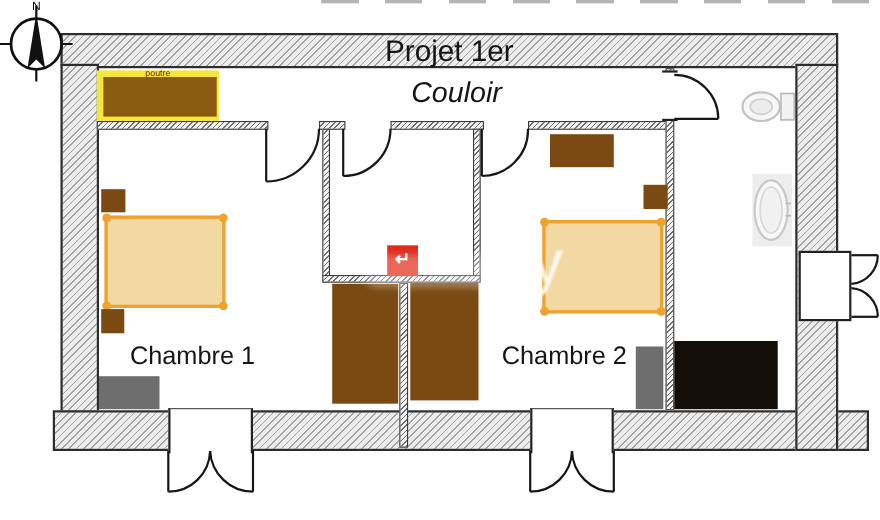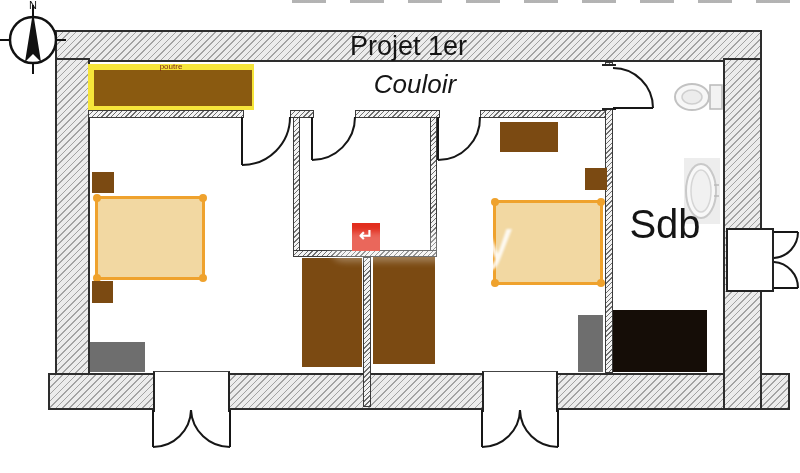--- a/index.html
+++ b/index.html
@@ -68,21 +68,21 @@
   <div class="wall-thin" style="left:430px;top:117px;width:7px;height:140px;"></div>
   <div class="wall-thin" style="left:293px;top:250px;width:144px;height:7px;"></div>
 
   <div class="wall-thin" style="left:363px;top:257px;width:8px;height:150px;"></div>
 
   <div class="opening" style="left:153px;top:371px;width:77px;height:41px;border-left:2px solid #222;border-right:2px solid #222;border-top:1px solid #444;"></div>
   <div class="opening" style="left:482px;top:371px;width:76px;height:41px;border-left:2px solid #222;border-right:2px solid #222;border-top:1px solid #444;"></div>
   <div class="opening" style="left:726px;top:228px;width:48px;height:64px;border:2px solid #222;"></div>
   <div class="opening" style="left:602px;top:64px;width:14px;height:46px;border-top:2px solid #222;border-bottom:2px solid #222;"></div>
 
-  <div class="furn beam" style="left:88px;top:64px;width:166px;height:46px;">
+  <div class="furn beam" style="left:88px;top:64px;width:111px;height:46px;">
     <div class="beam-label">poutre</div>
     <div class="beam-inner"></div>
   </div>
 
   <div class="furn wood" style="left:92px;top:172px;width:22px;height:21px;"></div>
   <div class="furn bed" style="left:95px;top:196px;width:110px;height:84px;">
     <div class="bed-dot" style="left:-5px;top:-5px;"></div>
     <div class="bed-dot" style="right:-5px;top:-5px;"></div>
     <div class="bed-dot" style="left:-5px;bottom:-5px;"></div>
     <div class="bed-dot" style="right:-5px;bottom:-5px;"></div>
@@ -166,18 +166,19 @@
     <g>
       <rect x="684" y="158" width="36" height="66" fill="#ededed"></rect>
       <ellipse cx="701" cy="191" rx="15" ry="27" fill="#f8f8f8" stroke="#c9c9c9" stroke-width="2"></ellipse>
       <ellipse cx="701" cy="191" rx="10" ry="21" fill="#f1f1f1" stroke="#d6d6d6" stroke-width="1.5"></ellipse>
       <path d="M714,185 h5 M714,196 h5" stroke="#bbbbbb" stroke-width="1.5"></path>
     </g>
   </svg>
 
   <div class="lbl lbl-title" style="left:55px;top:31px;width:707px;">Projet 1er</div>
   <div class="lbl lbl-couloir" style="left:320px;top:69px;width:190px;font-style:italic;">Couloir</div>
-  <div class="lbl lbl-sdb" style="left:615px;top:202px;width:100px;">Sdb</div>
+  <div class="lbl lbl-chambre" style="left:95px;top:310px;width:160px;">Chambre 1</div>
+  <div class="lbl lbl-chambre" style="left:438px;top:310px;width:150px;">Chambre 2</div>
 
   <div class="watermark-smudge" style="left:330px;top:232px;width:130px;height:30px;"></div>
   <div class="watermark" style="left:483px;top:205px;">y</div>
 
 </div>
 
 </body></html>

